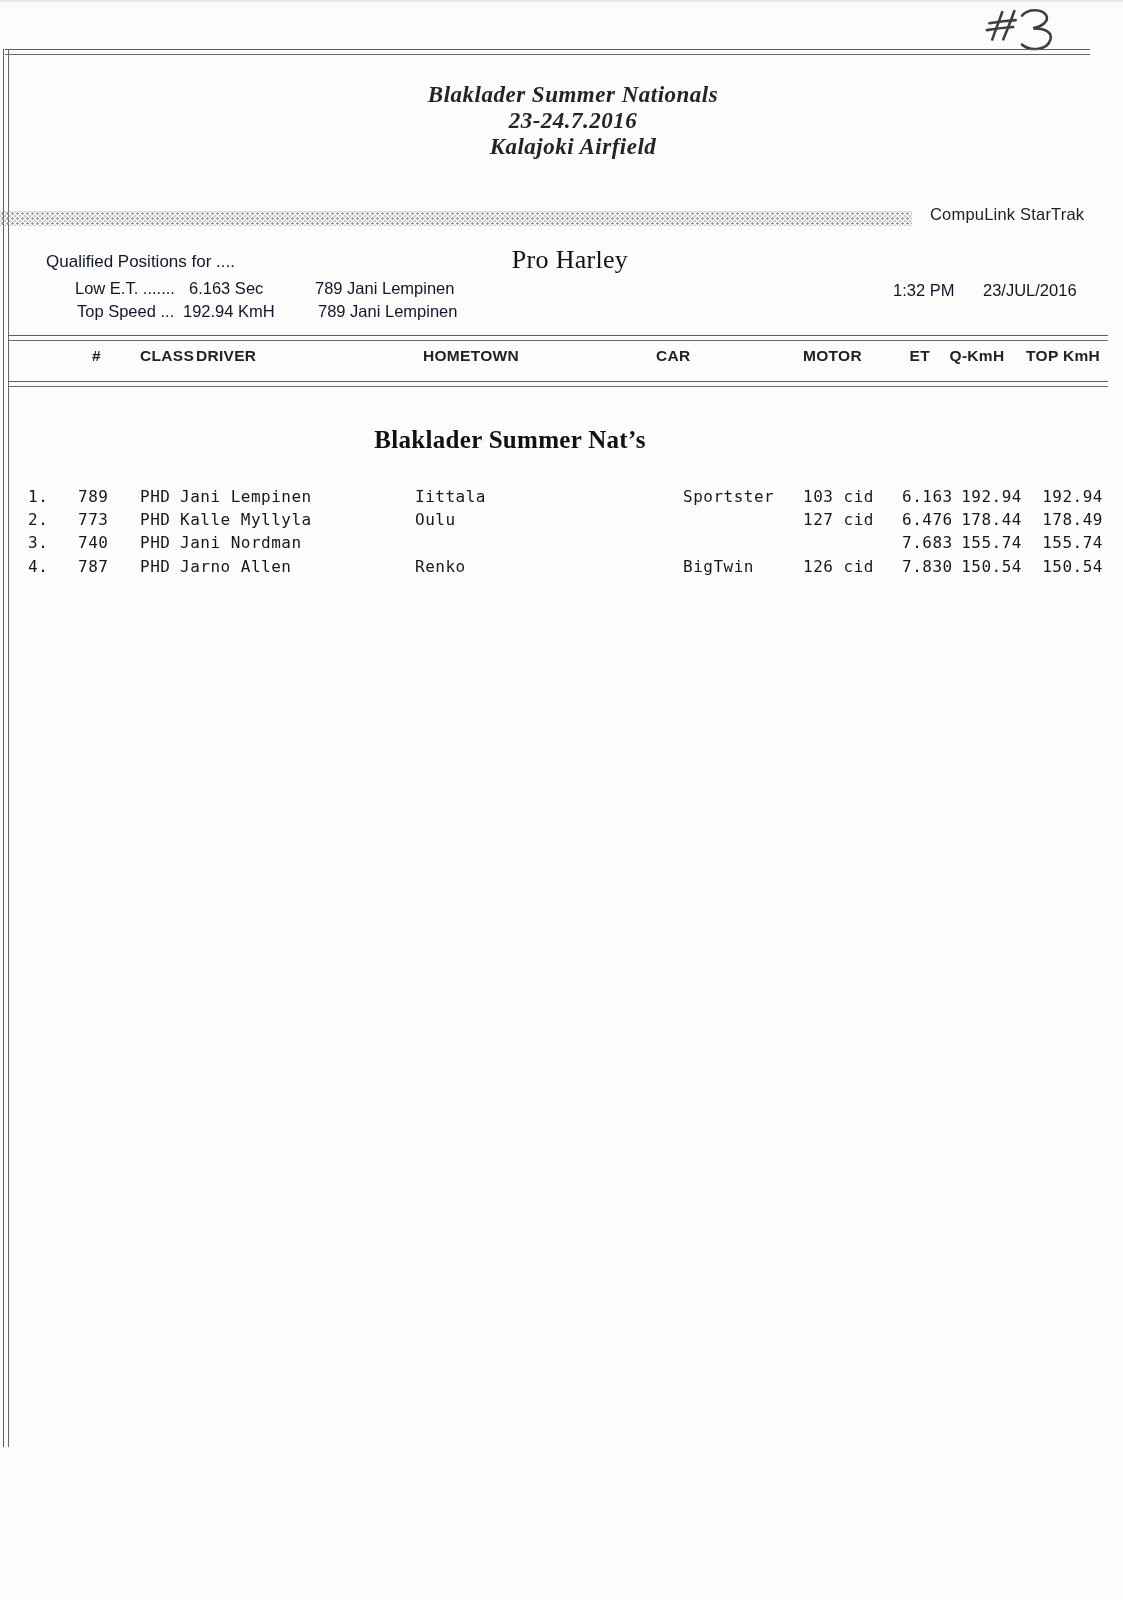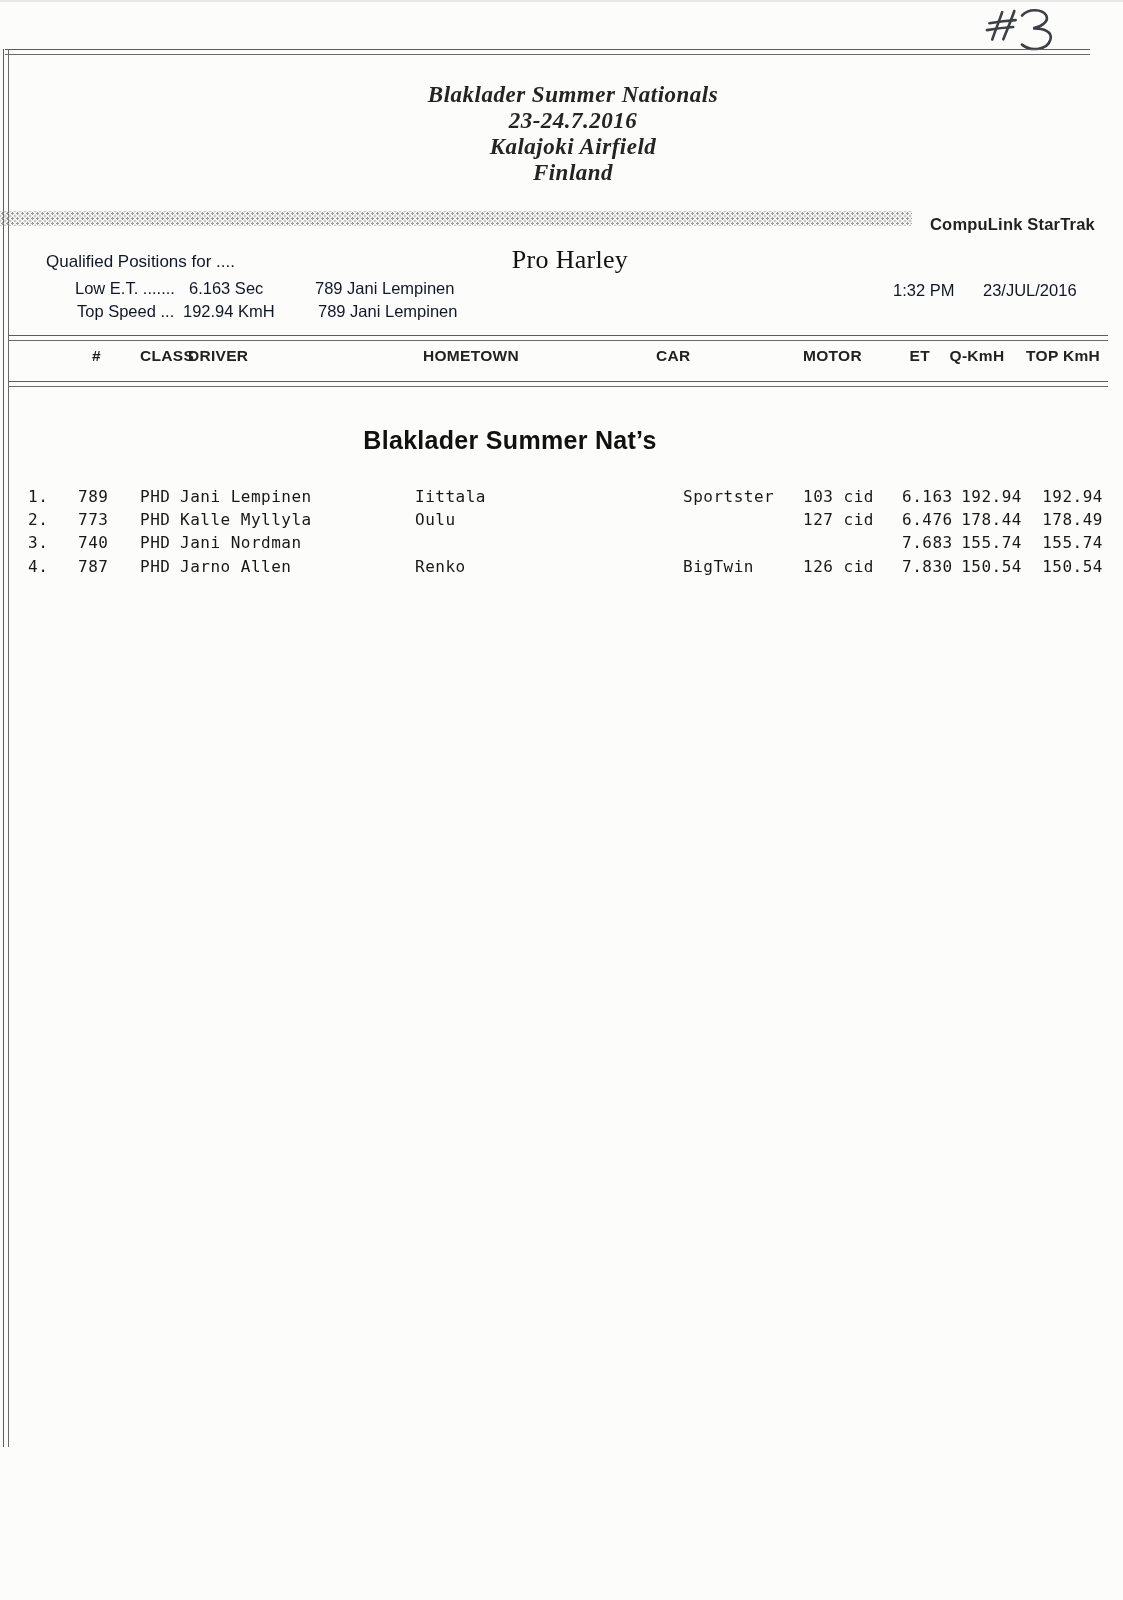--- a/index.html
+++ b/index.html
@@ -42,22 +42,22 @@
   
   .dotted-band{
     position:absolute;left:0;top:209px;width:912px;height:15px;
     background-image:
       radial-gradient(#9a9a9a 1px, transparent 1.4px),
       radial-gradient(#b8b8b8 1px, transparent 1.4px);
     background-size:5px 5px,5px 5px;
     background-position:0 0,2.5px 2.5px;
   }
   .system-label{
-    position:absolute;left:930px;top:213px;
-    font-size:16.5px;font-weight:700;color:#222;
+    position:absolute;left:930px;top:203px;
+    font-size:16.5px;font-weight:400;color:#222;
     letter-spacing:.2px;white-space:nowrap;
   }
 
   
   .info{position:absolute;font-size:16.5px;color:#0f172a;white-space:nowrap;}
   .qualified-label{left:46px;top:250px;font-size:17px;}
   .class-title{
     position:absolute;left:400px;top:243px;width:340px;
     text-align:center;
     font-family:"Liberation Serif",serif;
@@ -78,31 +78,31 @@
     display:grid;
     grid-template-columns:50px 62px 40px 235px 268px 120px 99px 43px 77px 81px;
     width:1077px;
   }
   .thead{
     position:absolute;left:28px;top:345px;
     font-size:15.5px;font-weight:700;color:#222;
     letter-spacing:.3px;white-space:nowrap;
   }
   .thead .c-num{padding-left:14px;}
-  .thead .c-driver{padding-left:8px;}
+  .thead .c-driver{padding-left:16px;}
   .thead .c-hometown{padding-left:8px;}
   .thead .c-car{margin-left:-27px;}
   .thead .c-et{text-align:right;padding-right:15px;}
   .thead .c-qkmh{text-align:center;padding-right:13px;}
   .thead .c-top{text-align:right;padding-right:3px;}
 
   .section-title{
     position:absolute;left:210px;top:424px;width:600px;
     text-align:center;
-    font-family:Liberation Sans, sans-serif;
+    font-family:Liberation Serif, serif;
     font-weight:700;font-size:25px;color:#111;
     letter-spacing:.3px;
   }
   .tbody{
     position:absolute;left:28px;top:483px;
     font-family:"DejaVu Sans Mono",monospace;
     font-size:16px;color:#181818;
     letter-spacing:.5px;white-space:nowrap;
   }
   .trow{line-height:23.2px;}
@@ -124,21 +124,20 @@
     </g>
   </svg>
 
   <div class="rule-h border-top"></div>
   <div class="border-left"></div>
 
   <div class="title-block">
     <div>Blaklader Summer Nationals</div>
     <div>23-24.7.2016</div>
     <div>Kalajoki Airfield</div>
-    <div>Finland</div>
   </div>
 
   <div class="dotted-band"></div>
   <div class="system-label">CompuLink StarTrak</div>
 
   <div class="info qualified-label">Qualified Positions for ....</div>
   <div class="class-title">Pro Harley</div>
 
   <div class="info lowet-label">Low E.T. .......</div>
   <div class="info lowet-value">6.163 Sec</div>

